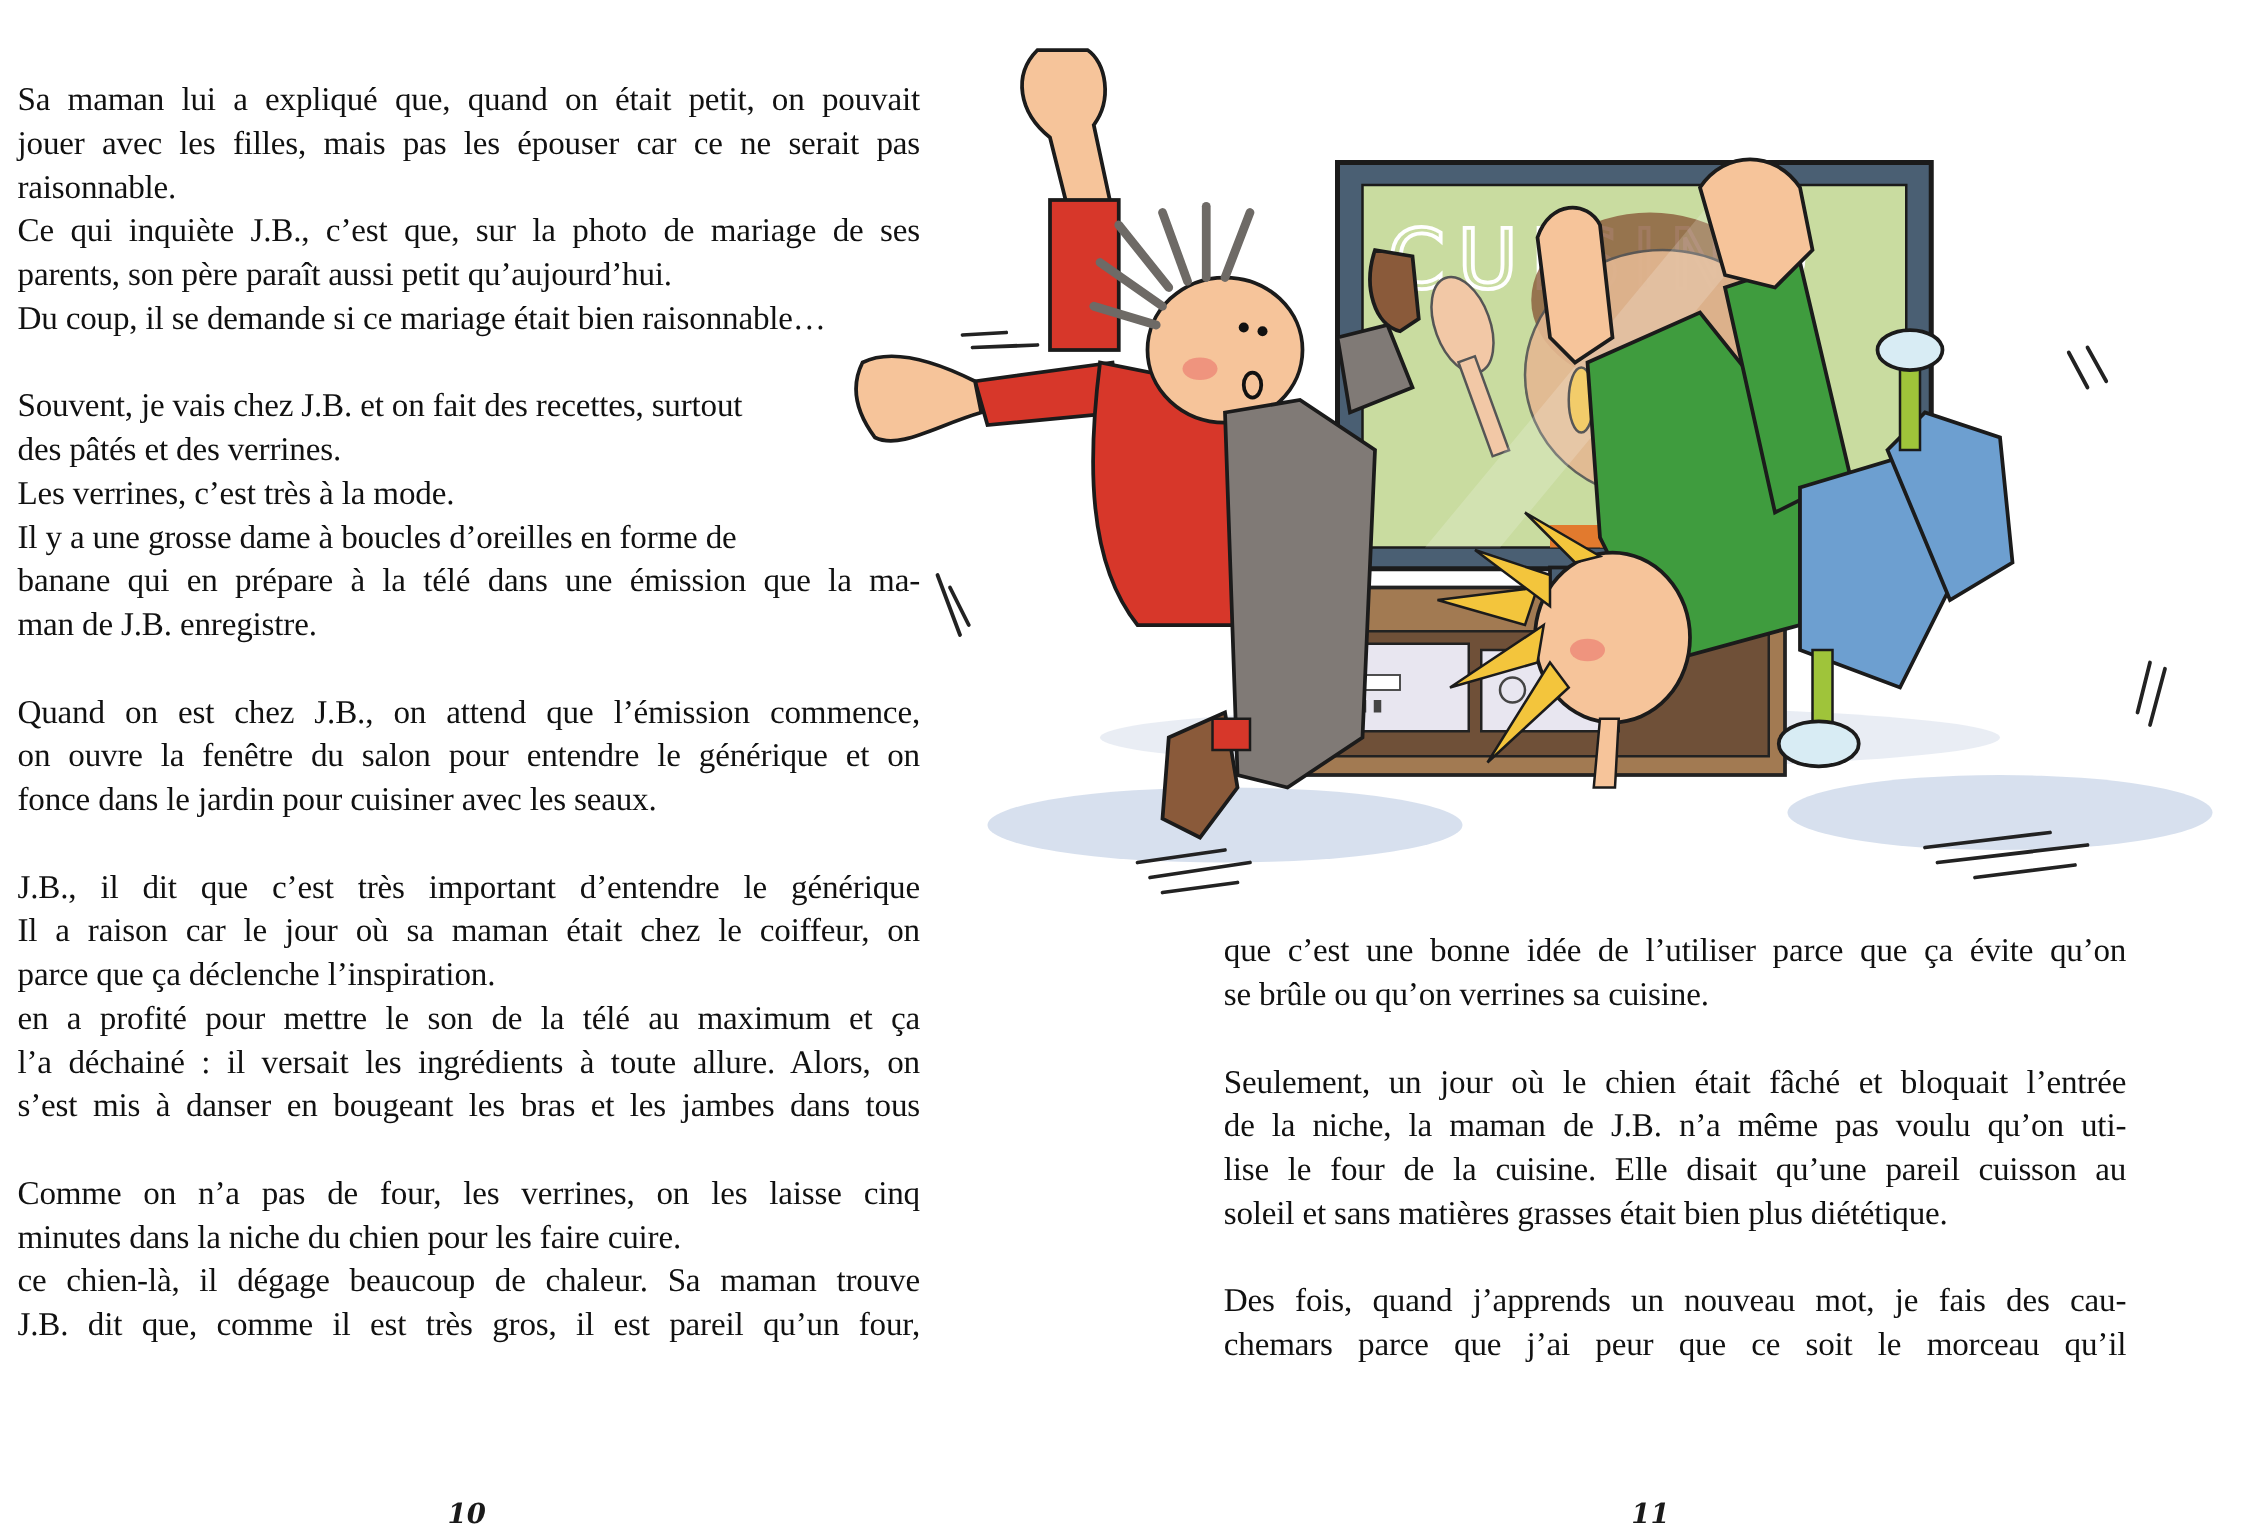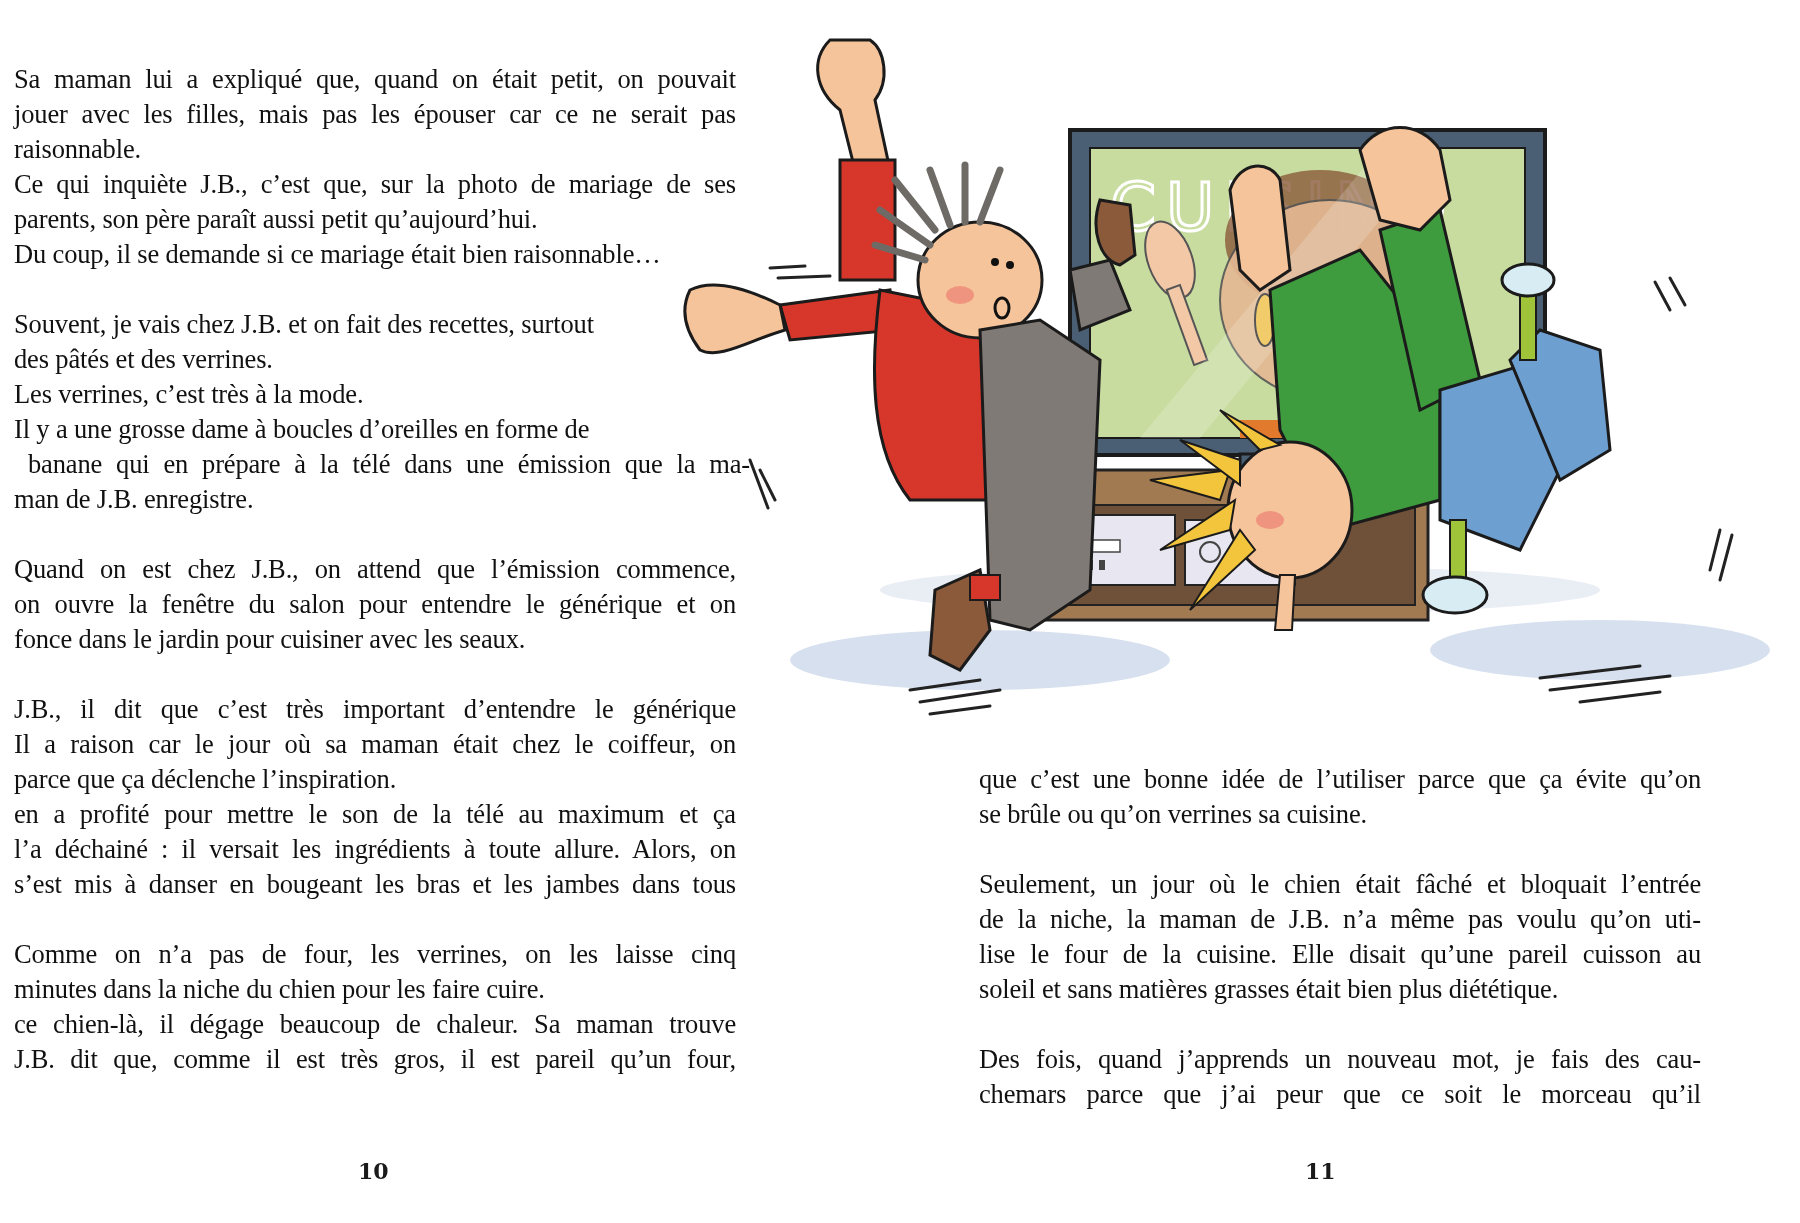--- a/index.html
+++ b/index.html
@@ -20,40 +20,41 @@
       top: 0;
       height: 1223px;
     }
     .page-left { left: 0; width: 900px; }
     .page-right { left: 900px; width: 900px; }
 
     .column {
       position: absolute;
     }
     .col-left { left: 14px; top: 62px; width: 722px; }
-    .col-right { left: 79px; top: 762px; width: 722px; }
+    .col-right { left: 79px; top: 743px; width: 722px; }
 
     .para { margin: 0 0 35px 0; }
     .line {
       display: block;
       height: 35px;
       line-height: 35px;
       font-size: 26.5px;
       white-space: nowrap;
       text-align: justify;
       text-align-last: justify;
       letter-spacing: -0.15px;
     }
     .line.last { text-align-last: left; }
 
     .page-number {
       position: absolute;
-      top: 1158px;
+      top: 1198px;
       font-family: "DejaVu Serif", "Liberation Serif", serif;
       font-weight: bold;
+      font-style: italic;
       font-size: 22px;
       color: #1a1a1a;
     }
     .pn-left { left: 358px; }
     .pn-right { left: 405px; }
 
     
     .illustration {
       position: absolute;
       left: 680px;
@@ -76,21 +77,21 @@
       <span class="line">Ce qui inquiète J.B., c’est que, sur la photo de mariage de ses</span>
       <span class="line last">parents, son père paraît aussi petit qu’aujourd’hui.</span>
       <span class="line last">Du coup, il se demande si ce mariage était bien raisonnable…</span>
     </div>
 
     <div class="para" style="width:640px;">
       <span class="line last">Souvent, je vais chez J.B. et on fait des recettes, surtout</span>
       <span class="line last">des pâtés et des verrines.</span>
       <span class="line last">Les verrines, c’est très à la mode.</span>
       <span class="line last">Il y a une grosse dame à boucles d’oreilles en forme de</span>
-      <span class="line" style="width:722px;margin-left:14px;">banane qui en prépare à la télé dans une émission que la ma-</span>
+      <span class="line" style="width:722px;">banane qui en prépare à la télé dans une émission que la ma-</span>
       <span class="line last">man de J.B. enregistre.</span>
     </div>
 
     <div class="para">
       <span class="line">Quand on est chez J.B., on attend que l’émission commence,</span>
       <span class="line">on ouvre la fenêtre du salon pour entendre le générique et on</span>
       <span class="line last">fonce dans le jardin pour cuisiner avec les seaux.</span>
     </div>
 
     <div class="para">

